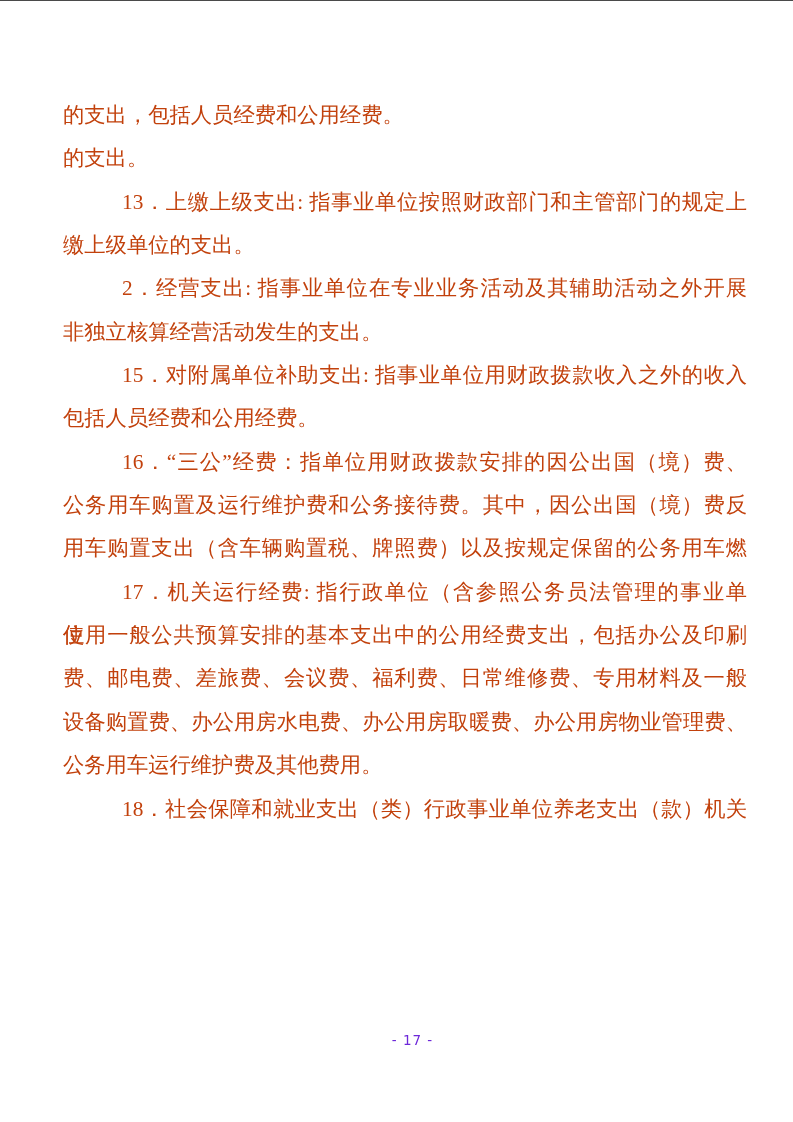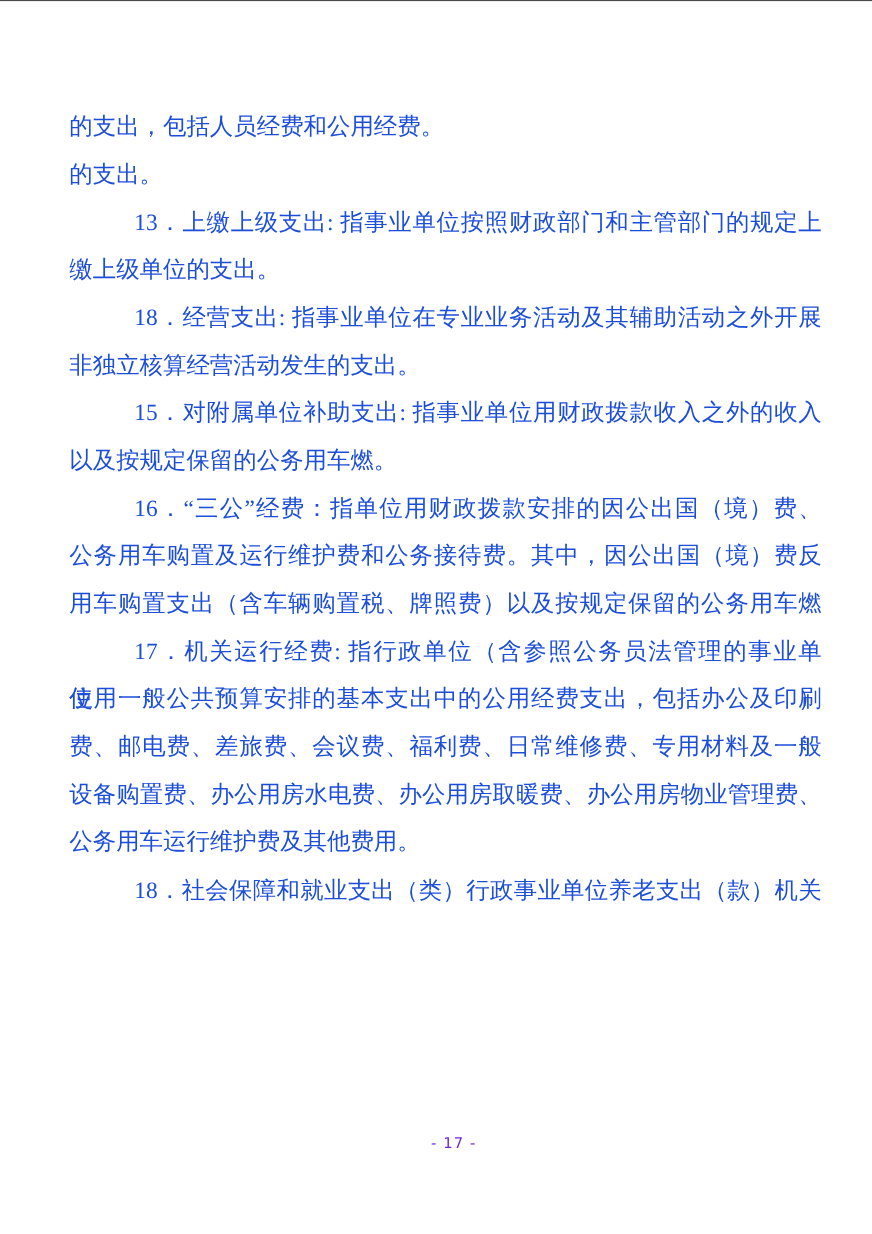--- a/index.html
+++ b/index.html
@@ -22,21 +22,21 @@
     left: 0;
     width: 100%;
     height: 1px;
     background: #4a4a4a;
   }
   .text-block {
     position: absolute;
     left: 63px;
     top: 94px;
     width: 684px;
-    color: #1d4ed8;
+    color: #c2410c;
     font-size: 21.3px;
     font-weight: 400;
   }
   .line {
     height: 43.35px;
     line-height: 43.35px;
     white-space: normal;
     overflow: visible;
     text-align: left;
   }
@@ -65,24 +65,24 @@
 
 <div class="page">
   <div class="scan-top-edge"></div>
 
   <div class="text-block">
 
   <div class="line">的支出，包括人员经费和公用经费。</div>
       <div class="line">的支出。</div>
       <div class="line indent justify">13．上缴上级支出: 指事业单位按照财政部门和主管部门的规定上</div>
       <div class="line">缴上级单位的支出。</div>
-      <div class="line indent justify">18．经营支出: 指事业单位在专业业务活动及其辅助活动之外开展</div>
+      <div class="line indent justify">2．经营支出: 指事业单位在专业业务活动及其辅助活动之外开展</div>
       <div class="line">非独立核算经营活动发生的支出。</div>
       <div class="line indent justify">15．对附属单位补助支出: 指事业单位用财政拨款收入之外的收入</div>
-      <div class="line">以及按规定保留的公务用车燃。</div>
+      <div class="line">包括人员经费和公用经费。</div>
       <div class="line indent justify">16．“三公”经费：指单位用财政拨款安排的因公出国（境）费、</div>
       <div class="line justify">公务用车购置及运行维护费和公务接待费。其中，因公出国（境）费反</div>
       <div class="line justify">用车购置支出（含车辆购置税、牌照费）以及按规定保留的公务用车燃</div>
       <div class="line indent justify">17．机关运行经费: 指行政单位（含参照公务员法管理的事业单位）</div>
       <div class="line justify">使用一般公共预算安排的基本支出中的公用经费支出，包括办公及印刷</div>
       <div class="line justify">费、邮电费、差旅费、会议费、福利费、日常维修费、专用材料及一般</div>
       <div class="line justify">设备购置费、办公用房水电费、办公用房取暖费、办公用房物业管理费、</div>
       <div class="line">公务用车运行维护费及其他费用。</div>
       <div class="line indent justify">18．社会保障和就业支出（类）行政事业单位养老支出（款）机关</div>
     </div>

